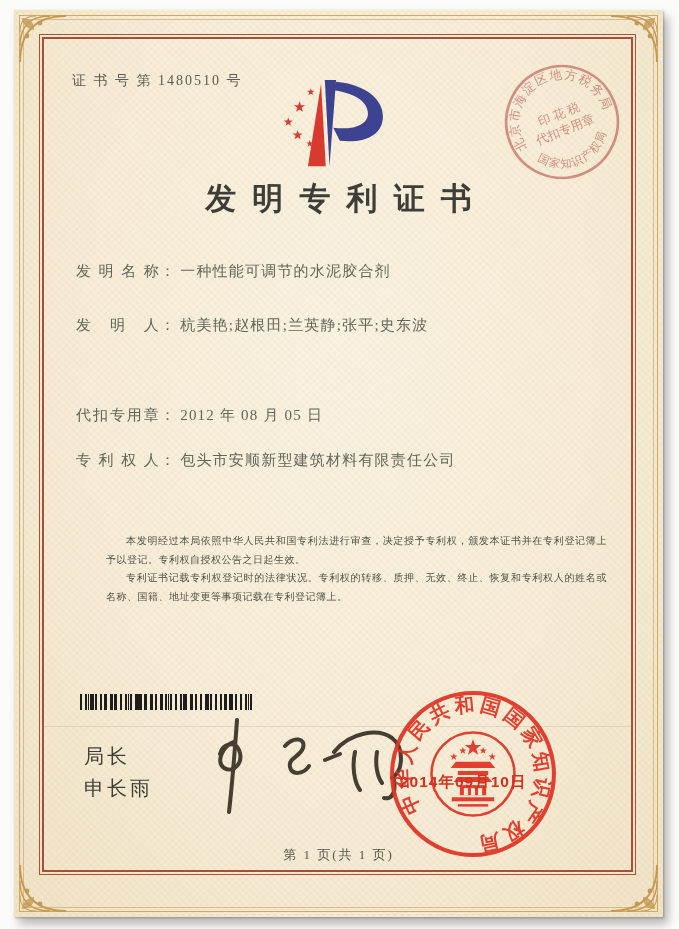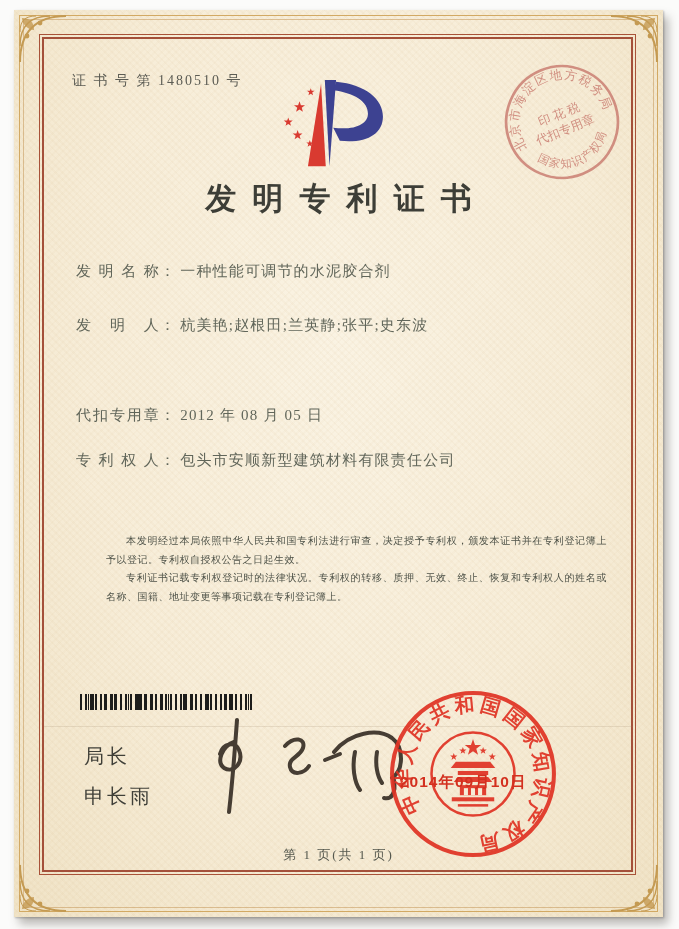--- a/index.html
+++ b/index.html
@@ -52,21 +52,21 @@
       repeating-linear-gradient(90deg, #1d1d1b 0 2px, transparent 2px 5px),
       repeating-linear-gradient(90deg, #1d1d1b 0 1px, transparent 1px 8px),
       repeating-linear-gradient(90deg, transparent 0 11px, #1d1d1b 11px 14px, transparent 14px 23px);
   }
 
   .fold-line { position:absolute; left:30px; right:30px; top:716px; height:1px;
     background:rgba(150,130,100,0.18); }
 
   .director { position:absolute; left:70px; top:736px; font-size:20px;
     color:#3f3f38; letter-spacing:3px; line-height:1.0; }
-  .director .name { margin-top:20px; }
+  .director .name { margin-top:12px; }
   .signature { position:absolute; left:168px; top:698px; width:240px; height:116px; }
 
   .seal { position:absolute; left:373px; top:678px; width:172px; height:172px;
     opacity:0.93; }
   .seal-date { position:absolute; left:386px; top:762px; width:170px;
     font-size:15.5px; font-weight:bold; color:#d3301f; letter-spacing:1px;
     font-family:"Liberation Sans","DejaVu Sans",sans-serif; }
 
   .tax-stamp { position:absolute; left:486px; top:50px; width:124px; height:124px;
     transform:rotate(-22deg); opacity:0.82; }

